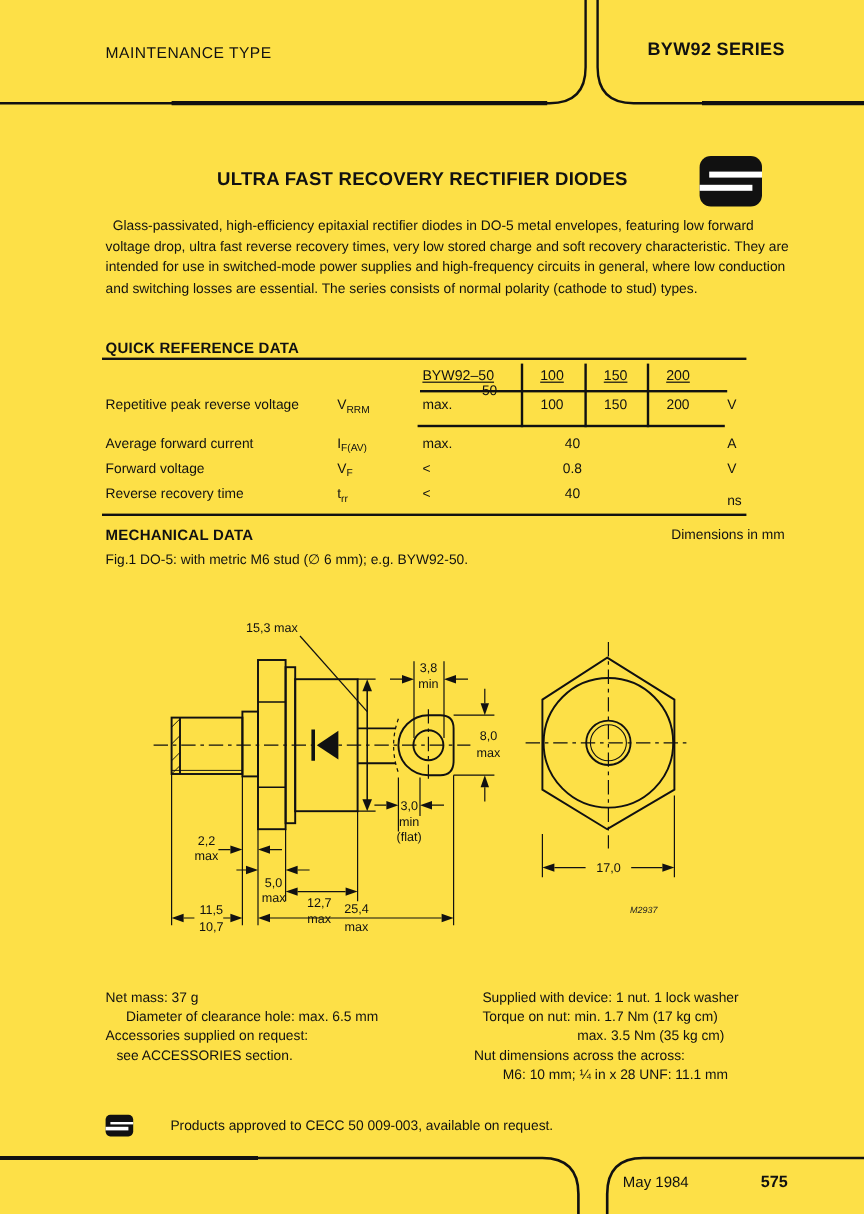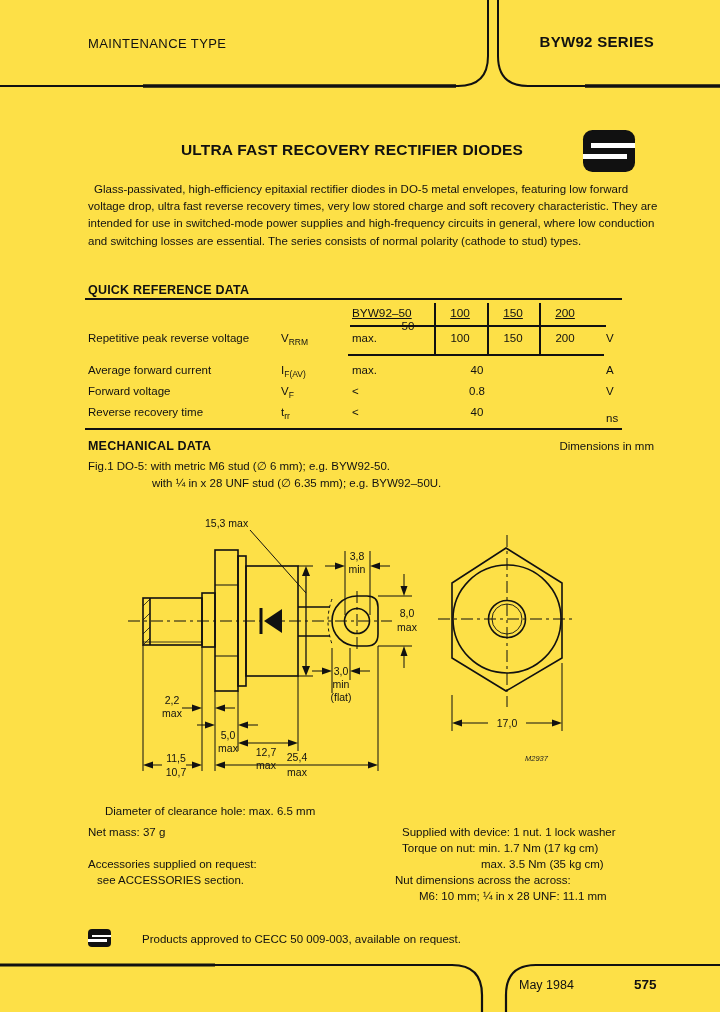--- a/index.html
+++ b/index.html
@@ -85,21 +85,20 @@
   <div class="abs t" style="left:281px;top:406px;"><span>t</span><sub class="sym">rr</sub></div>
   <div class="abs t" style="left:352px;top:406px;">&lt;</div>
   <div class="abs t ctr" style="left:477px;top:406px;">40</div>
   <div class="abs t" style="left:606px;top:412px;">ns</div>
 
   <div class="rule" style="left:85px;top:428px;width:537px;height:2px;"></div>
 
   <div class="abs h2" style="left:88px;top:439px;">MECHANICAL DATA</div>
   <div class="abs t" style="right:66px;top:440px;">Dimensions in mm</div>
   <div class="abs t" style="left:88px;top:459px;">Fig.1 DO-5: with metric M6 stud (∅ 6 mm); e.g. BYW92-50.</div>
-  <div class="abs t" style="left:152px;top:476px;">with ¼ in x 28 UNF stud (∅ 6.35 mm); e.g. BYW92–50U.</div>
 
   <svg class="abs" style="left:120px;top:503px;" width="540" height="300" viewBox="0 0 540 300">
 
     <g stroke="#111" stroke-width="1" stroke-dasharray="12 4 3 4" fill="none">
       <path d="M8,118 H272"></path>
       <path d="M237,88 V150"></path>
       <path d="M387,32 V204"></path>
       <path d="M318,116 H456"></path>
     </g>
 
@@ -201,21 +200,21 @@
       <text x="56" y="259" text-anchor="middle">11,5</text>
       <text x="56" y="273" text-anchor="middle">10,7</text>
       <text x="177" y="258" text-anchor="middle">25,4</text>
       <text x="177" y="273" text-anchor="middle">max</text>
       <text x="387" y="224" text-anchor="middle">17,0</text>
       <text x="405" y="258" class="figcode">M2937</text>
     </g>
   </svg>
 
   <div class="abs t" style="left:88px;top:826px;">Net mass: 37 g</div>
-  <div class="abs t" style="left:88px;top:805px;padding-left:17px;">Diameter of clearance hole: max. 6.5 mm</div>
+  <div class="abs t" style="left:88px;top:842px;padding-left:17px;">Diameter of clearance hole: max. 6.5 mm</div>
   <div class="abs t" style="left:88px;top:858px;">Accessories supplied on request:</div>
   <div class="abs t" style="left:97px;top:874px;">see ACCESSORIES section.</div>
 
   <div class="abs t" style="left:402px;top:826px;">Supplied with device: 1 nut. 1 lock washer</div>
   <div class="abs t" style="left:402px;top:842px;">Torque on nut: min. 1.7 Nm (17 kg cm)</div>
   <div class="abs t" style="left:481px;top:858px;">max. 3.5 Nm (35 kg cm)</div>
   <div class="abs t" style="left:395px;top:874px;">Nut dimensions across the across:</div>
   <div class="abs t" style="left:419px;top:890px;">M6: 10 mm; ¼ in x 28 UNF: 11.1 mm</div>
 
   <div class="slogo" style="left:88px;top:929px;width:23px;height:18px;border-radius:4px;">

